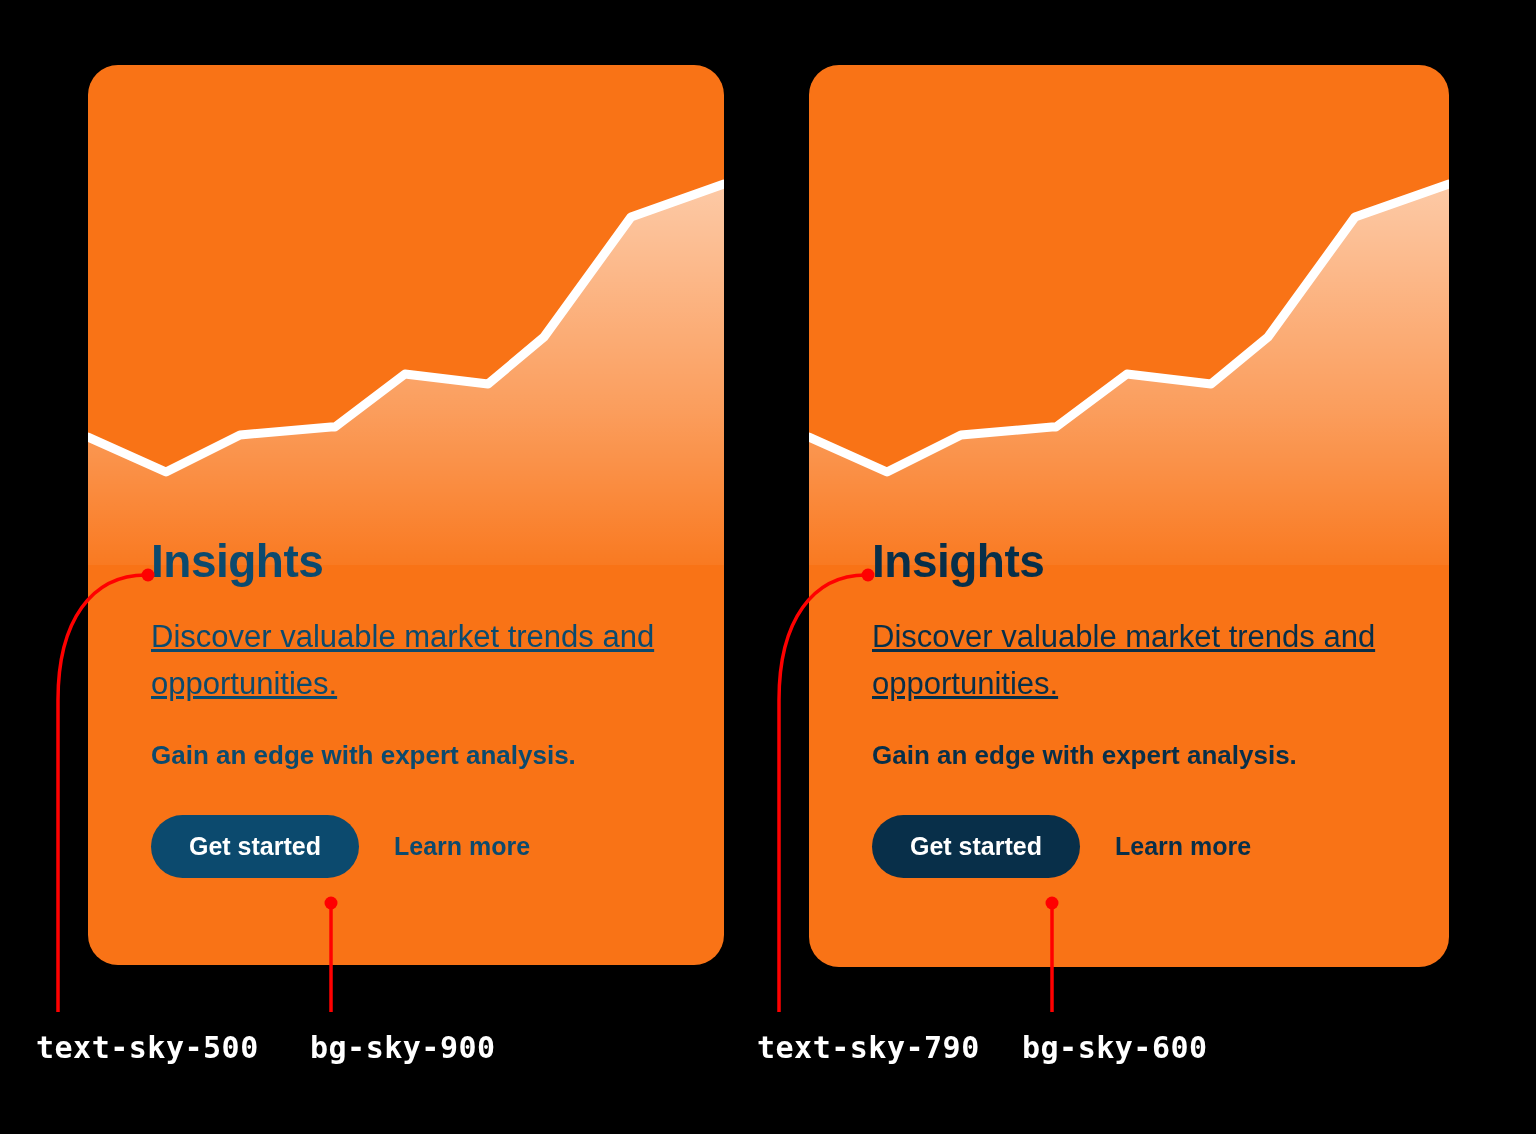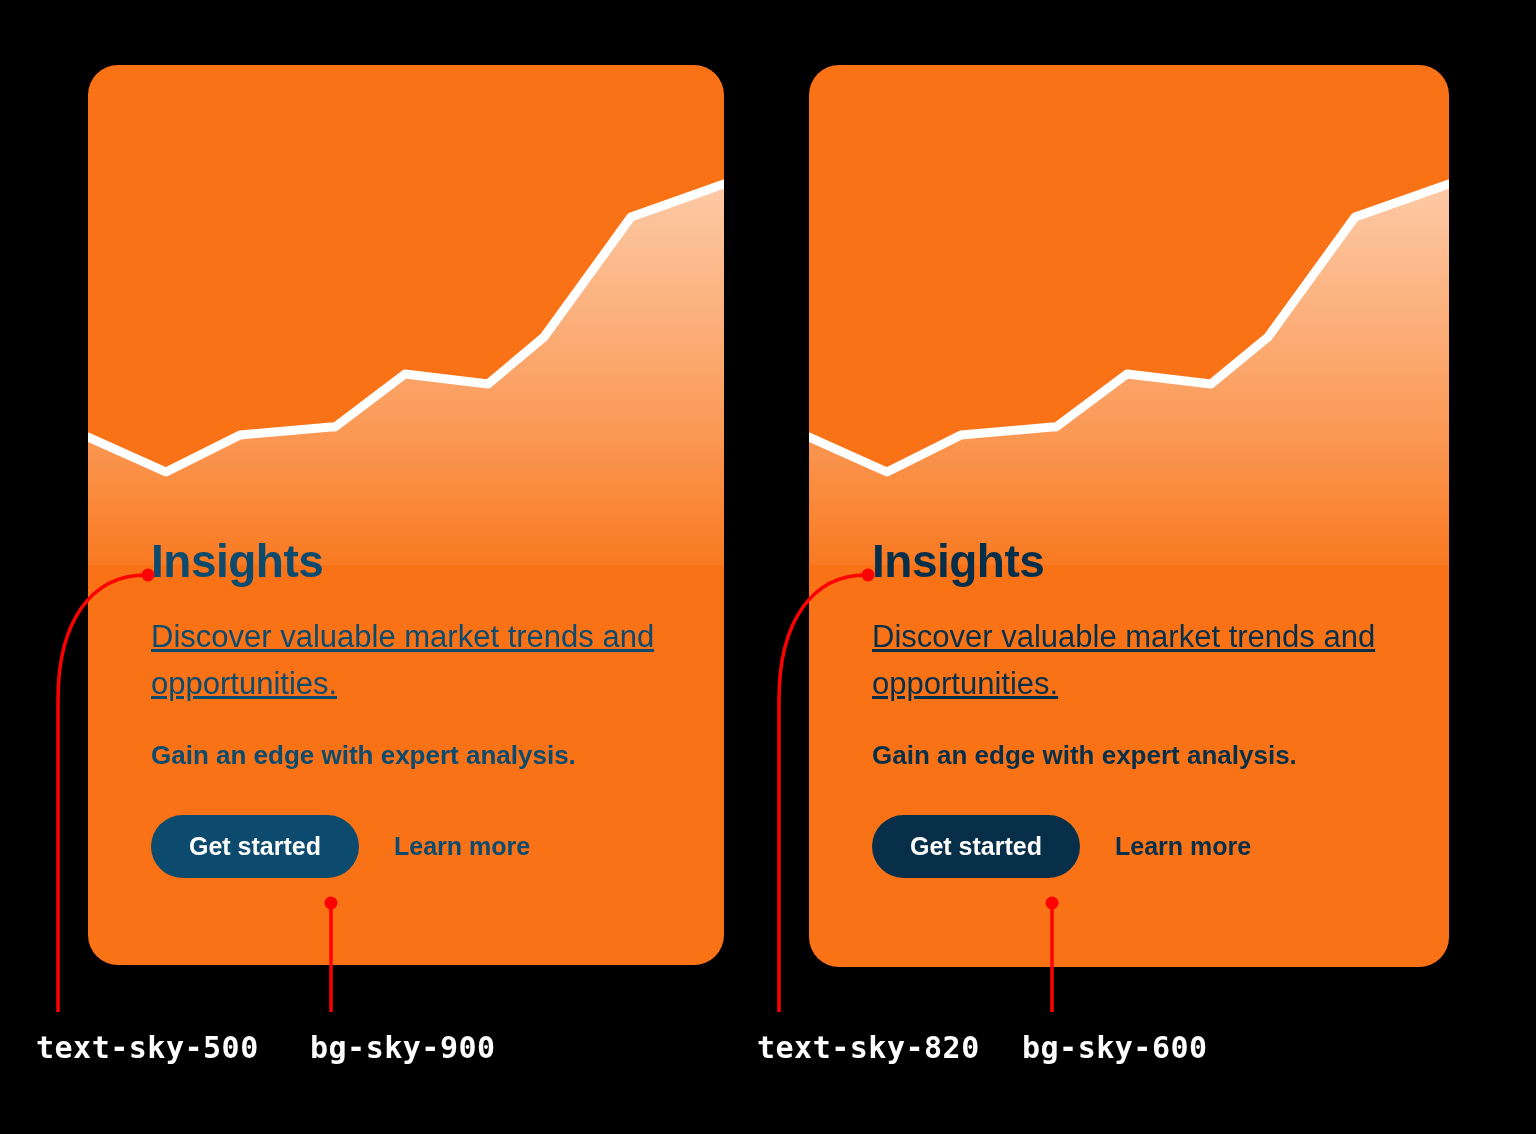--- a/index.html
+++ b/index.html
@@ -203,17 +203,17 @@
 
       <path d="M 779 1012 L 779 700 C 779 620 813 575 866 575" fill="none" stroke="#ff0000" stroke-width="3.5"></path>
       <circle cx="868" cy="575" r="6.5" fill="#ff0000"></circle>
 
       <path d="M 1052 1012 L 1052 906" fill="none" stroke="#ff0000" stroke-width="3.5"></path>
       <circle cx="1052" cy="903" r="6.5" fill="#ff0000"></circle>
     </svg>
 
     <div class="anno-label anno-l1">text-sky-500</div>
     <div class="anno-label anno-l2">bg-sky-900</div>
-    <div class="anno-label anno-l3">text-sky-820</div>
+    <div class="anno-label anno-l3">text-sky-790</div>
     <div class="anno-label anno-l4">bg-sky-600</div>
   </div>
 
 </div>
 
 </body></html>

